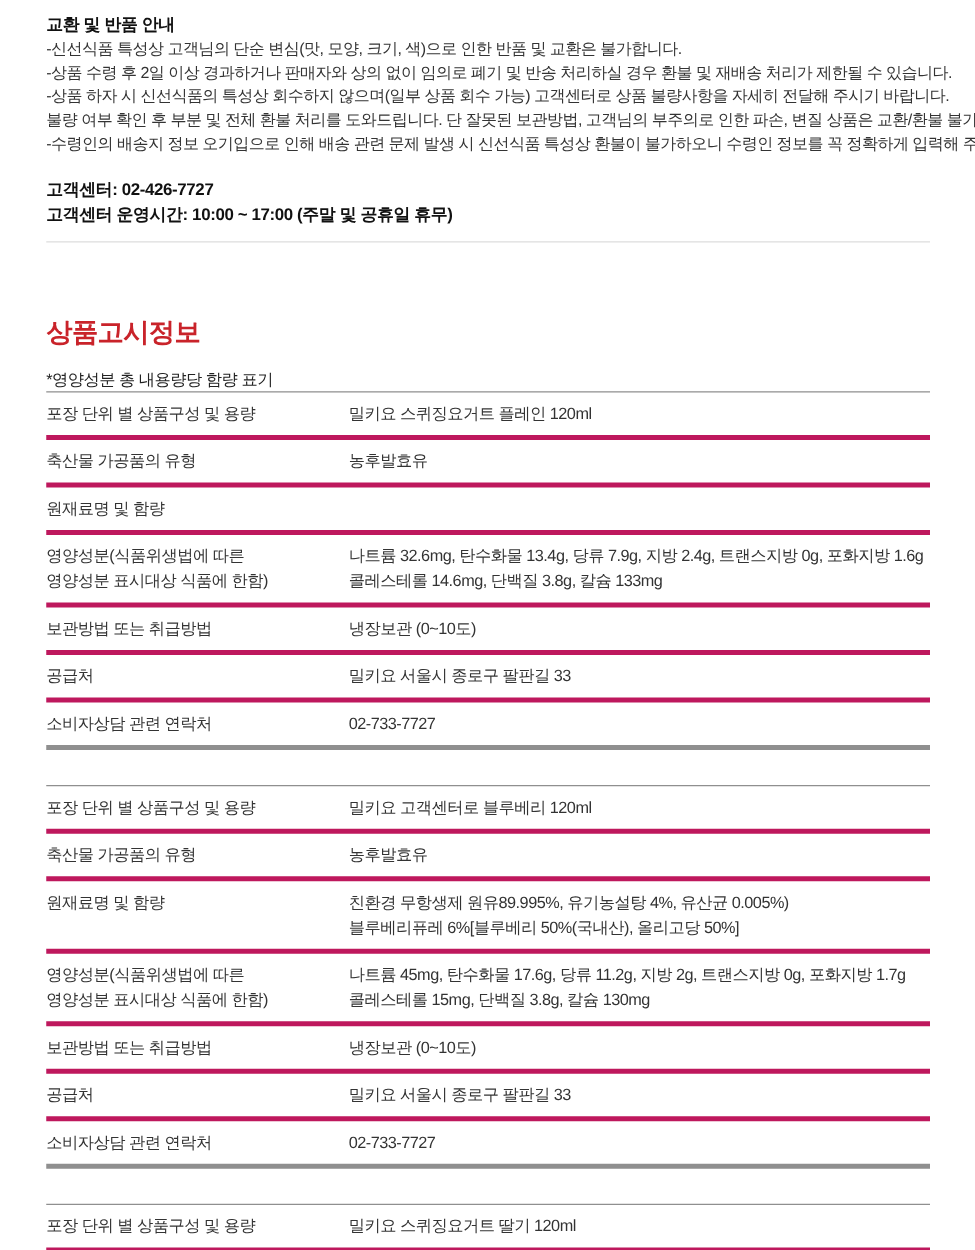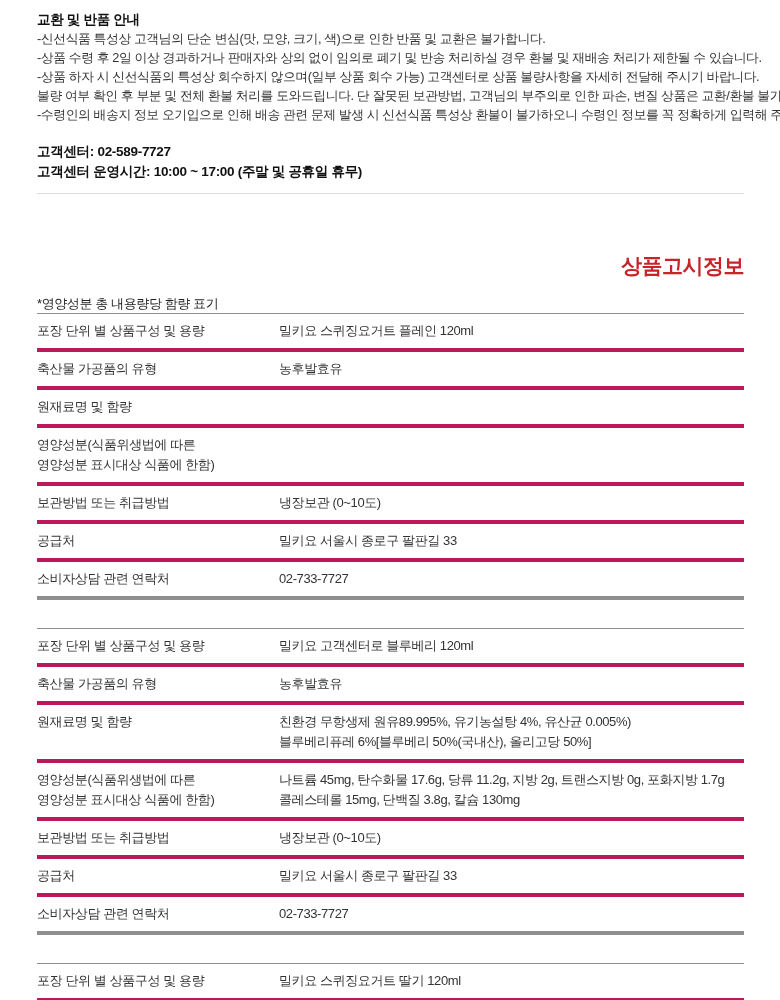--- a/index.html
+++ b/index.html
@@ -14,21 +14,21 @@
   
   .notice-title { font-size:13.5px; font-weight:bold; color:#111; line-height:19px; letter-spacing:-0.3px; }
   .notice-line  { font-size:12.8px; line-height:19px; color:#333; letter-spacing:-0.4px; white-space:nowrap; }
 
   .cc { margin-top:18px; }
   .cc-line { font-size:13.5px; font-weight:bold; color:#111; line-height:20px; letter-spacing:-0.3px; }
 
   .divider { border-bottom:1px solid #ddd; margin-top:11px; }
 
   
-  .section-title { margin-top:58px; text-align:right; font-size:21px; font-weight:bold; letter-spacing:-0.5px; }
+  .section-title { margin-top:58px; text-align:left; font-size:21px; font-weight:bold; letter-spacing:-0.5px; }
 
   
   .note { margin-top:14px; font-size:13px; color:#222; letter-spacing:-0.4px; line-height:19px; }
 
   
   .tables { margin-top:0; }
   .spec-table { border-top:1px solid #8f8f8f; }
   .spec-table + .spec-table { margin-top:28px; }
   .spec-row { display:flex; border-bottom:4px solid #be185d; padding:7px 0; min-height:35px;gap:14px; }
   .spec-row:last-child { border-bottom-color:#8f8f8f; }
@@ -46,21 +46,21 @@
     <div id="notice-lines">
         <div class="notice-line">-신선식품 특성상 고객님의 단순 변심(맛, 모양, 크기, 색)으로 인한 반품 및 교환은 불가합니다.</div>
         <div class="notice-line">-상품 수령 후 2일 이상 경과하거나 판매자와 상의 없이 임의로 폐기 및 반송 처리하실 경우 환불 및 재배송 처리가 제한될 수 있습니다.</div>
         <div class="notice-line">-상품 하자 시 신선식품의 특성상 회수하지 않으며(일부 상품 회수 가능) 고객센터로 상품 불량사항을 자세히 전달해 주시기 바랍니다.</div>
         <div class="notice-line">불량 여부 확인 후 부분 및 전체 환불 처리를 도와드립니다. 단 잘못된 보관방법, 고객님의 부주의로 인한 파손, 변질 상품은 교환/환불 불가합니다.</div>
         <div class="notice-line">-수령인의 배송지 정보 오기입으로 인해 배송 관련 문제 발생 시 신선식품 특성상 환불이 불가하오니 수령인 정보를 꼭 정확하게 입력해 주시기 바랍니다.</div>
       </div>
   </div>
 
   <div class="cc">
-    <div class="cc-line">고객센터: 02-589-7727</div>
+    <div class="cc-line">고객센터: 02-426-7727</div>
     <div class="cc-line">고객센터 운영시간: 10:00 ~ 17:00 (주말 및 공휴일 휴무)</div>
   </div>
 
   <div class="divider"></div>
 
   <div class="section-title" style="color: rgb(201, 35, 42);">상품고시정보</div>
 
   <div class="note">*영양성분 총 내용량당 함량 표기</div>
 
   <div class="tables" id="tables-root">
@@ -84,20 +84,24 @@
         <div class="spec-row">
           <div class="spec-label">
             <div>원재료명 및 함량</div>
           </div>
         </div>
         <div class="spec-row">
           <div class="spec-label">
             <div>영양성분(식품위생법에 따른</div>
             <div>영양성분 표시대상 식품에 한함)</div>
           </div>
+          <div class="spec-value">
+            <div class="vline">나트륨 32.6mg, 탄수화물 13.4g, 당류 7.9g, 지방 2.4g, 트랜스지방 0g, 포화지방 1.6g</div>
+            <div class="vline">콜레스테롤 14.6mg, 단백질 3.8g, 칼슘 133mg</div>
+          </div>
         </div>
         <div class="spec-row">
           <div class="spec-label">
             <div>보관방법 또는 취급방법</div>
           </div>
           <div class="spec-value">
             <div class="vline">냉장보관 (0~10도)</div>
           </div>
         </div>
         <div class="spec-row">

